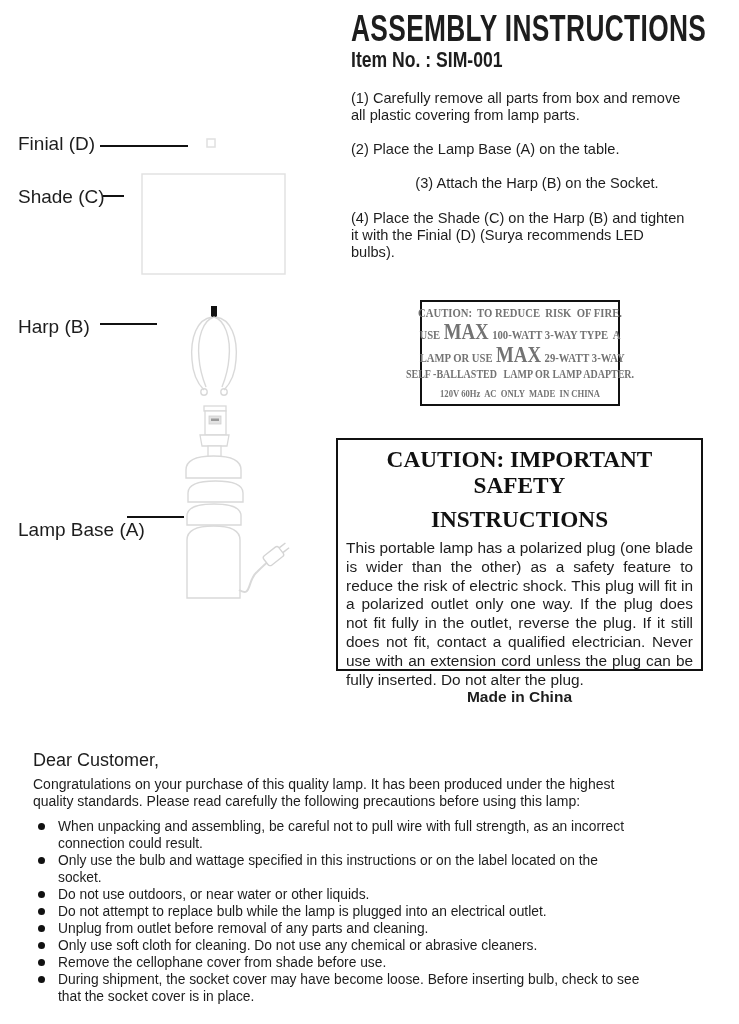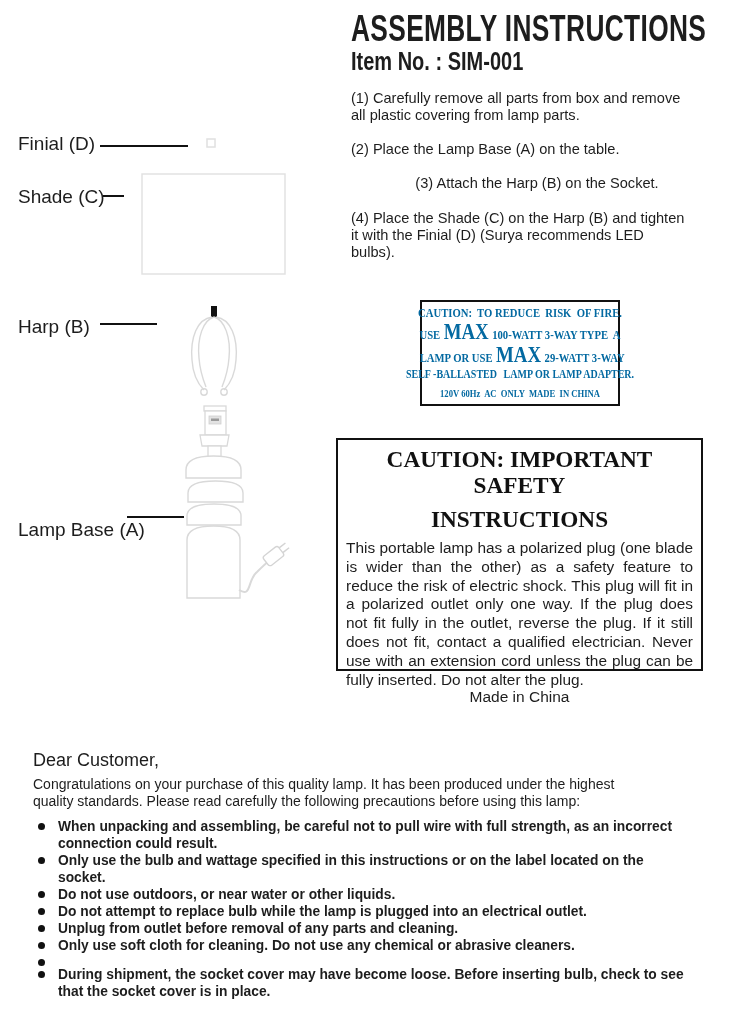--- a/index.html
+++ b/index.html
@@ -15,39 +15,39 @@
   .abs{position:absolute;}
   
   .doc-title{
     left:351px;top:8px;
     font-size:36px;font-weight:bold;letter-spacing:0.5px;
     white-space:nowrap;
   }
   .doc-title .squeeze{display:inline-block;transform:scaleX(0.73);transform-origin:left center;}
   .item-no{
     left:351px;top:47px;
-    font-size:25px;font-weight:bold;
+    font-size:22px;font-weight:bold;
     white-space:nowrap;
   }
   .item-no .squeeze{display:inline-block;transform:scaleX(0.8);transform-origin:left center;}
   .step{
     left:351px;
     width:372px;
     font-size:14.6px;line-height:17px;
     white-space:pre-line;
   }
   .step1{top:90px;} .step2{top:141px;} .step3{top:175px;text-align:center;} .step4{top:210px;}
   
   .watt-box{
     left:420px;top:300px;width:200px;height:106px;
     border:2px solid #111;
     box-sizing:border-box;
     display:flex;flex-direction:column;justify-content:space-around;
     padding:2px 1px;
-    font-family:"Liberation Serif",serif;font-weight:bold;color:#0369a1;
+    font-family:"Liberation Serif",serif;font-weight:bold;color:#737373;
   }
   .wl{
     display:flex;justify-content:center;align-items:baseline;
     white-space:pre;line-height:1;
     transform:scaleX(0.82);transform-origin:center;
   }
   .wl .t13{font-size:13px;}
   .wl .t12{font-size:12.2px;}
   .wl .max{font-size:23px;line-height:0.8;padding:0 1px;}
   .wl .t10{font-size:10.5px;}
@@ -64,29 +64,29 @@
     font-size:24px;line-height:26px;color:#111;
     transform:scaleX(0.97);transform-origin:center;
   }
   .safety-title.l2{margin-top:8px;margin-bottom:7px;}
   .safety-body{
     font-size:15.4px;line-height:18.8px;
     text-align:justify;
   }
   .made-in{
     left:336px;top:688px;width:367px;
-    text-align:center;font-weight:normal;font-size:15.5px;
+    text-align:center;font-weight:bold;font-size:15.5px;
   }
   
   .salutation{left:33px;top:750px;font-size:18px;}
   .intro{
     left:33px;top:776px;width:692px;
     font-size:14px;line-height:17px;white-space:pre-line;
   }
-  .bullet-list{left:33px;top:818px;width:692px;font-weight:bold;}
+  .bullet-list{left:33px;top:818px;width:692px;}
   .bullet-row{display:flex;}
   .bullet-dot{
     flex:0 0 auto;
     width:7px;height:7px;border-radius:50%;background:#111;
     margin:5px 13px 0 5px;
   }
   .bullet-text{font-size:13.8px;line-height:17px;white-space:pre-line;}
   
   .part-label{font-size:19px;white-space:nowrap;left:18px;}
   .lbl-finial{top:133px;} .lbl-shade{top:186px;} .lbl-harp{top:316px;} .lbl-base{top:509px;margin-top:10px;}
@@ -224,20 +224,21 @@
     <div class="bullet-row">
       <span class="bullet-dot"></span>
       <span class="bullet-text">Unplug from outlet before removal of any parts and cleaning.</span>
     </div>
     <div class="bullet-row">
       <span class="bullet-dot"></span>
       <span class="bullet-text">Only use soft cloth for cleaning. Do not use any chemical or abrasive cleaners.</span>
     </div>
     <div class="bullet-row">
       <span class="bullet-dot"></span>
+      <span class="bullet-text">Remove the cellophane cover from shade before use.</span>
     </div>
     <div class="bullet-row">
       <span class="bullet-dot"></span>
       <span class="bullet-text">During shipment, the socket cover may have become loose. Before inserting bulb, check to see
 that the socket cover is in place.</span>
     </div>
   </div>
 
 </div>
 

